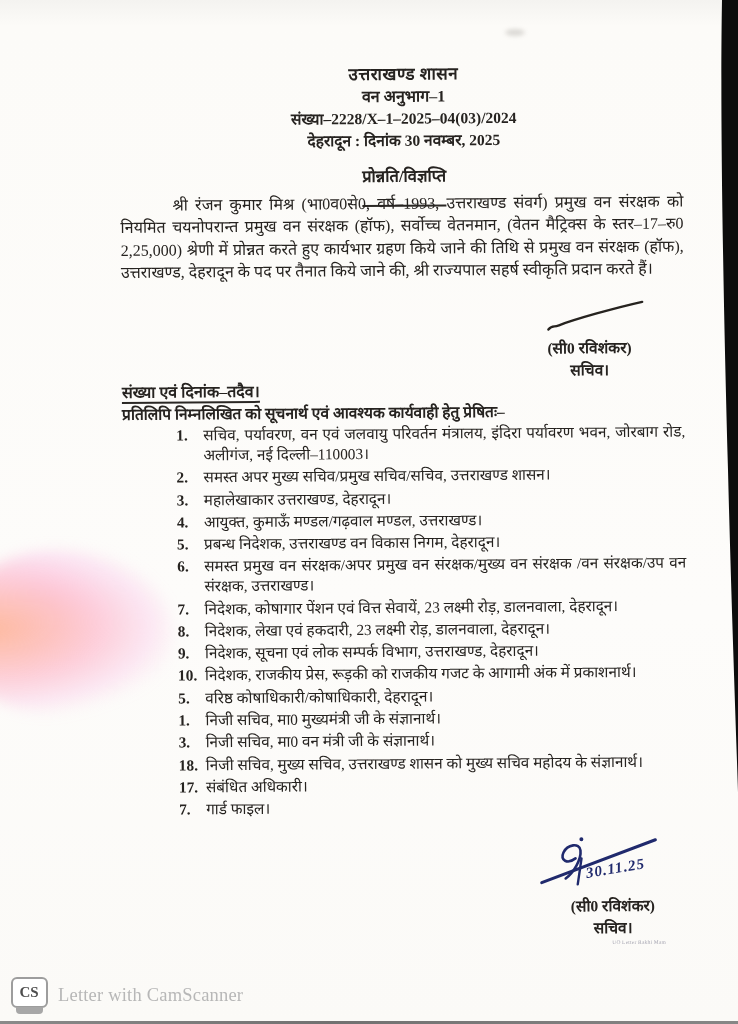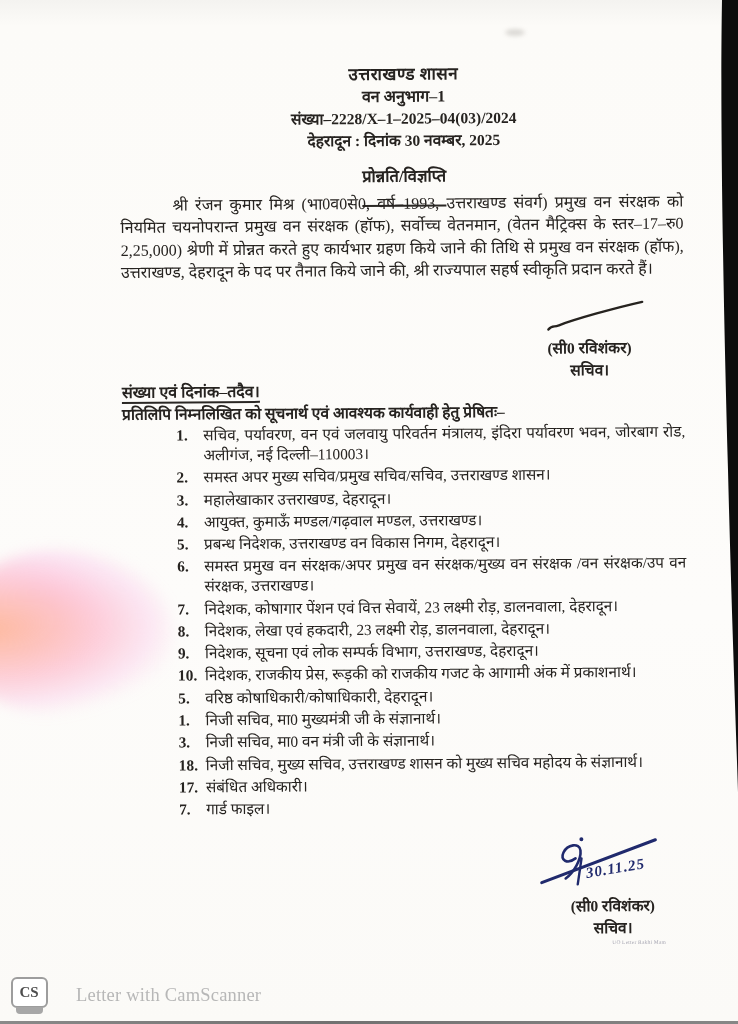--- a/index.html
+++ b/index.html
@@ -50,21 +50,21 @@
   ol.recipients .t{flex:1;text-align:justify;}
   
   .sig-bottom{position:absolute;top:834px;left:520px;width:178px;text-align:center;z-index:2;}
   .sig-bottom .ink{position:relative;height:60px;}
   .sig-bottom .ink svg{position:absolute;left:14px;top:0;}
   .sig-date{position:absolute;left:62px;top:28px;font-size:15px;font-style:italic;font-weight:600;
     color:#202a6d;transform:rotate(-9deg);letter-spacing:1px;white-space:nowrap;}
   .fine-print{position:absolute;top:941px;left:608px;font-size:5.5px;color:#8d8d9d;opacity:.8;letter-spacing:.2px;}
   
   .footer-bar{position:absolute;left:0;right:0;bottom:3px;height:52px;display:flex;align-items:center;
-    padding-left:10px;gap:28px;z-index:4;}
+    padding-left:10px;gap:10px;z-index:4;}
   .cs-logo{width:38px;display:flex;flex-direction:column;align-items:center;}
   .cs-box{width:33px;height:27px;border:2.5px solid #9d9d9d;border-radius:6px;background:#fff;
     display:flex;align-items:center;justify-content:center;font-size:15px;font-weight:700;color:#4e4e4e;letter-spacing:0;}
   .cs-tab{width:27px;height:7px;background:#a7a7a7;border-radius:0 0 4px 4px;margin-top:-1px;}
   .footer-text{font-size:18.5px;color:#b7b7b7;font-weight:500;letter-spacing:.2px;}
 </style>
 </head>
 <body>
 
 <div class="page">

